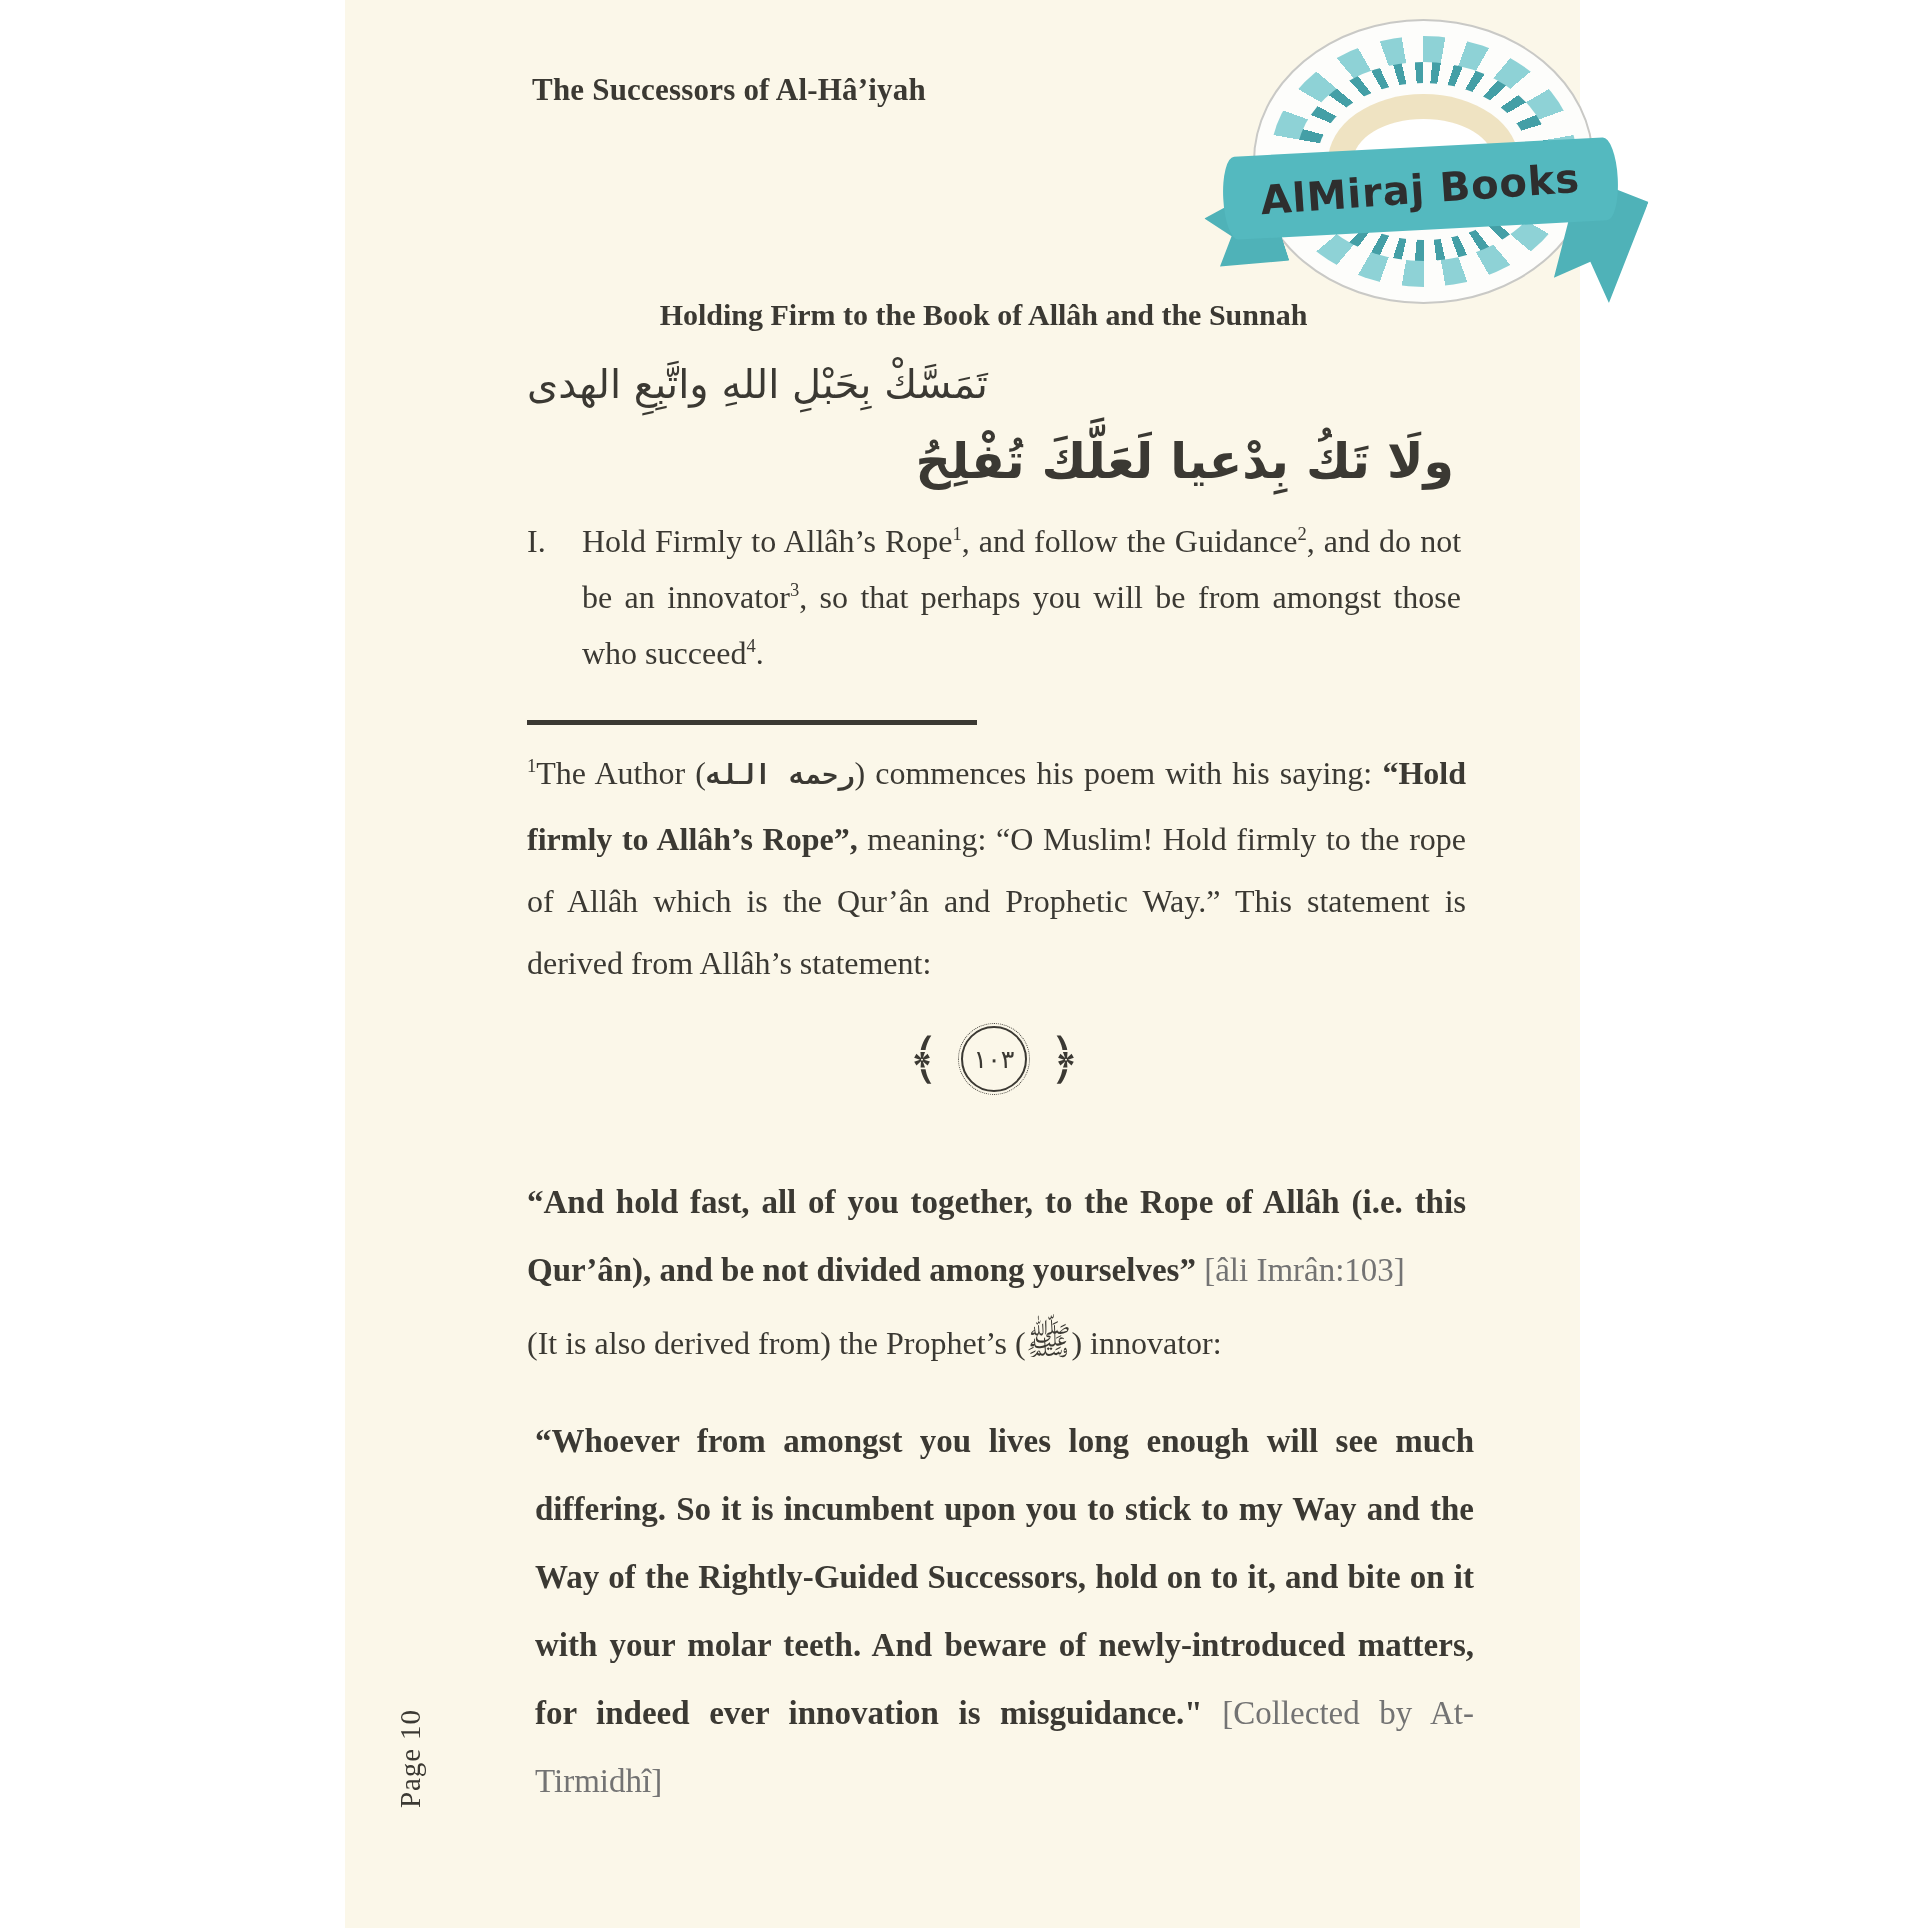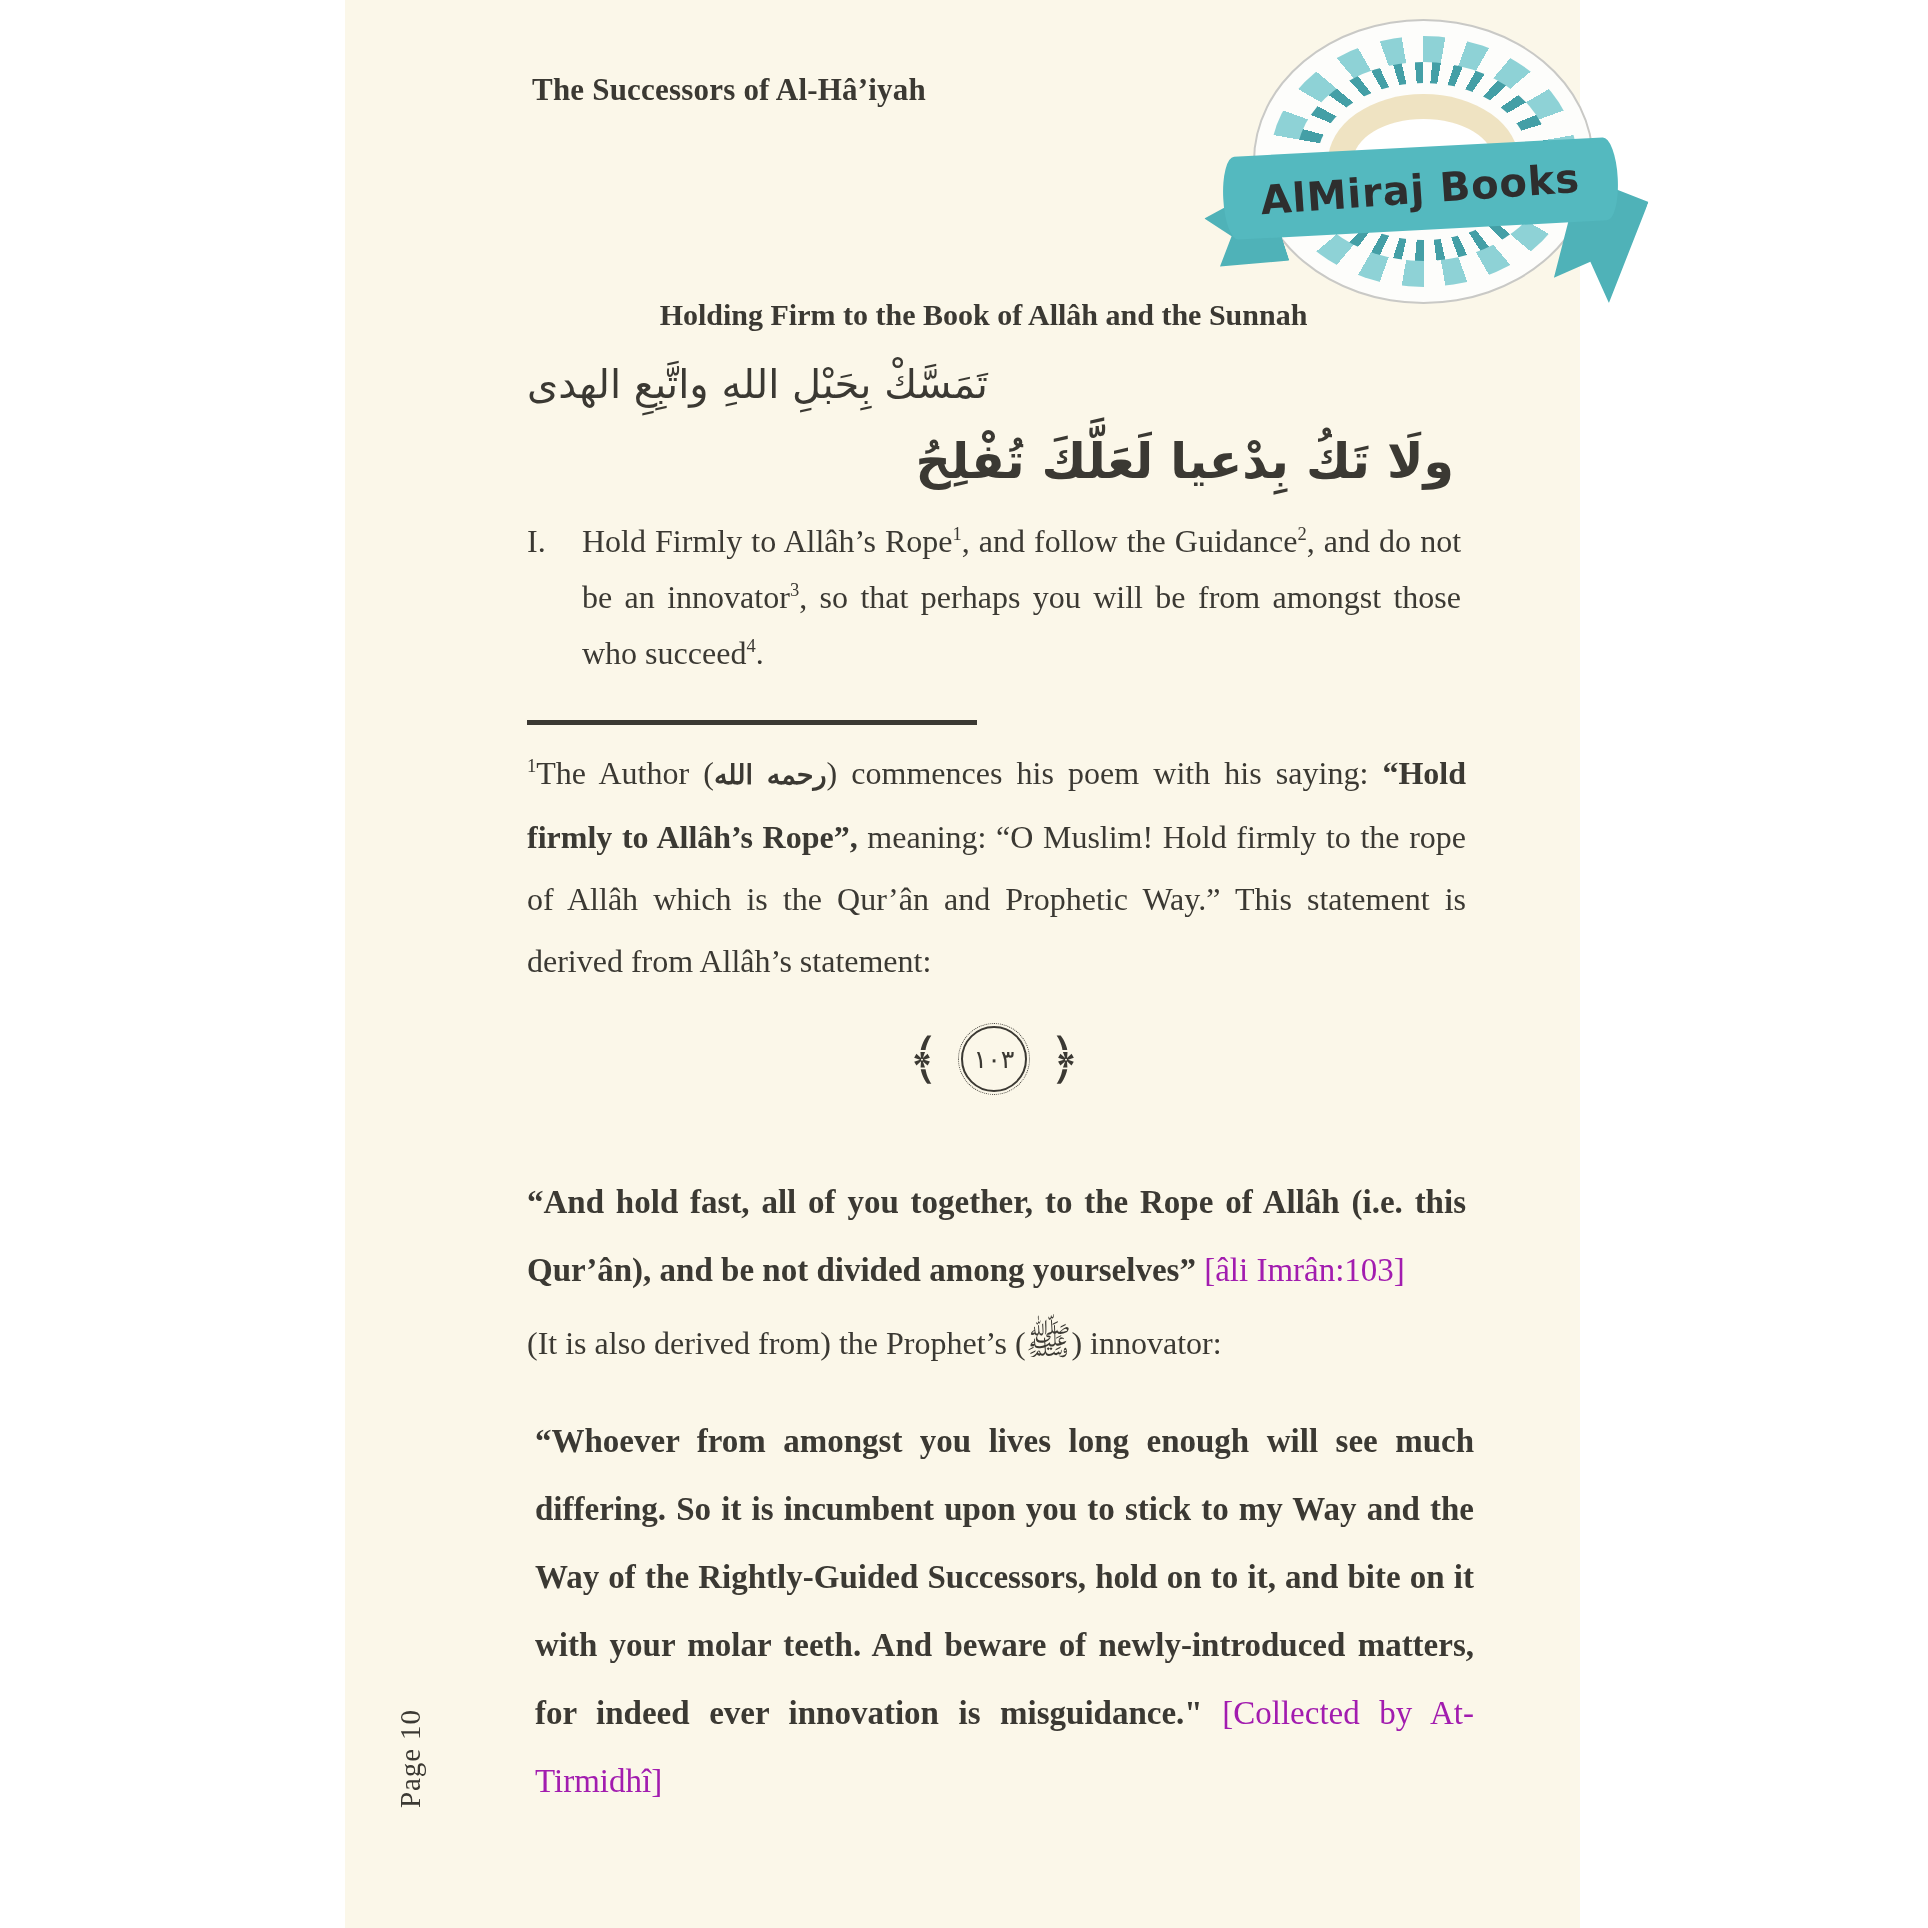--- a/index.html
+++ b/index.html
@@ -43,21 +43,21 @@
   
   .footnote-rule{
     position:absolute;left:527px;top:720px;width:450px;height:4.7px;
     background:#3b3933;
   }
   .footnote{
     position:absolute;left:527px;top:742px;width:939px;
     font-size:32px;line-height:62px;text-align:justify;
   }
   .footnote .honorific{
-    font-family:Liberation Sans, sans-serif;font-weight:bold;font-size:27px;
+    font-family:Liberation Mono, monospace;font-weight:bold;font-size:27px;
   }
   .bold-run{font-weight:bold;}
   
   .quran-row{
     position:absolute;left:527px;top:998px;width:934px;height:122px;
     display:flex;align-items:center;justify-content:center;gap:21px;
   }
   .quran-bracket{
     font-family:"DejaVu Sans",sans-serif;font-size:55px;line-height:1;
   }
@@ -68,21 +68,21 @@
     font-family:Liberation Serif, serif;font-size:25.4px;flex:none;
   }
   .quran-text{
     direction:rtl;font-family:"DejaVu Sans",sans-serif;font-size:44px;
   }
   
   .verse-translation{
     position:absolute;left:527px;top:1168px;width:939px;
     font-size:33px;line-height:68px;text-align:justify;
   }
-  .reference{font-weight:normal;color:#a21caf;}
+  .reference{font-weight:normal;color:#737373;}
   
   .prophet-line{
     position:absolute;left:527px;top:1318px;width:939px;font-size:32px;
   }
   .saw-symbol{font-family:"DejaVu Sans",sans-serif;font-size:38px;}
   
   .hadith{
     position:absolute;left:527px;top:1399px;width:939px;
     font-size:33px;line-height:68px;text-align:justify;font-weight:bold;
   }

